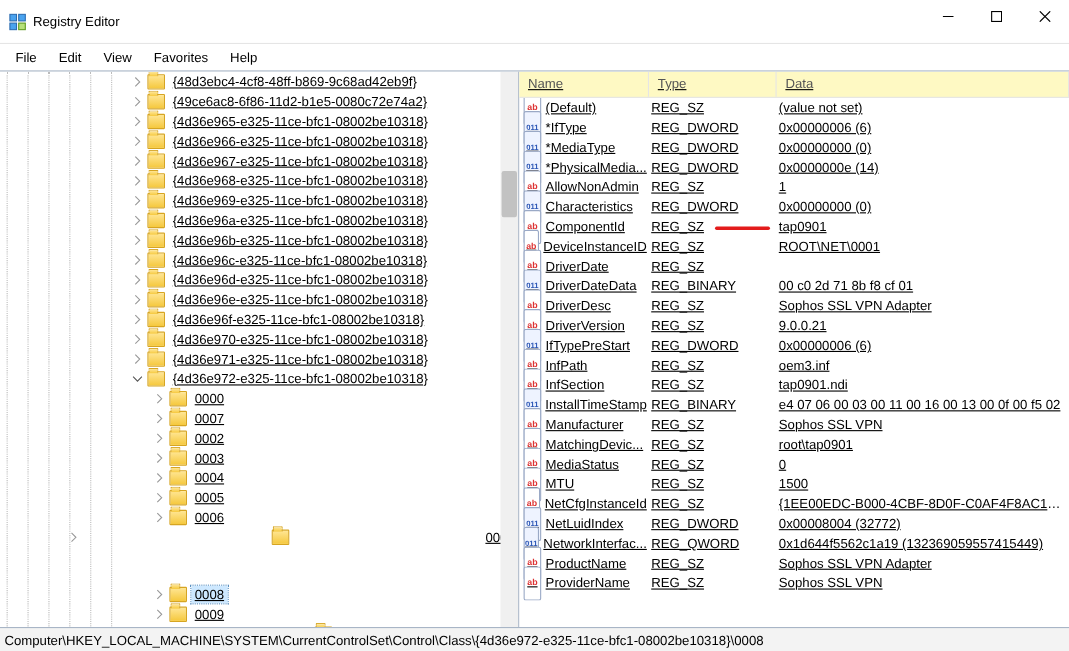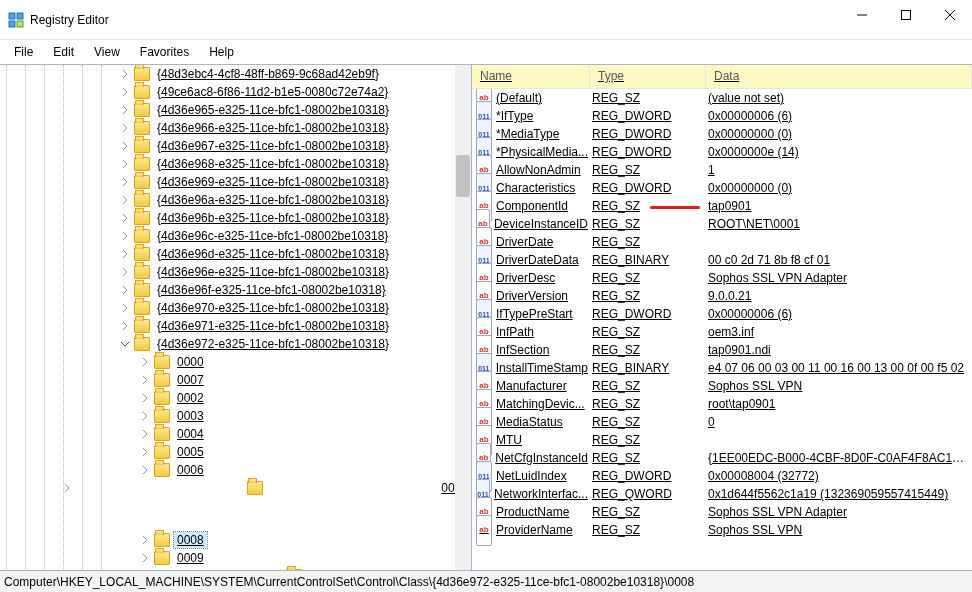--- a/index.html
+++ b/index.html
@@ -517,20 +517,21 @@
           </div>
           <div class="c c-type">REG_SZ</div>
           <div class="c c-data">0</div>
         </div>
         <div class="row">
           <div class="c c-name">
             <span class="val-icon sz">ab</span>
             <span>MTU</span>
           </div>
           <div class="c c-type">REG_SZ</div>
+          <div class="c c-data">1500</div>
         </div>
         <div class="row">
           <div class="c c-name">
             <span class="val-icon sz">ab</span>
             <span>NetCfgInstanceId</span>
           </div>
           <div class="c c-type">REG_SZ</div>
           <div class="c c-data">{1EE00EDC-B000-4CBF-8D0F-C0AF4F8AC1E8}</div>
         </div>
         <div class="row">

